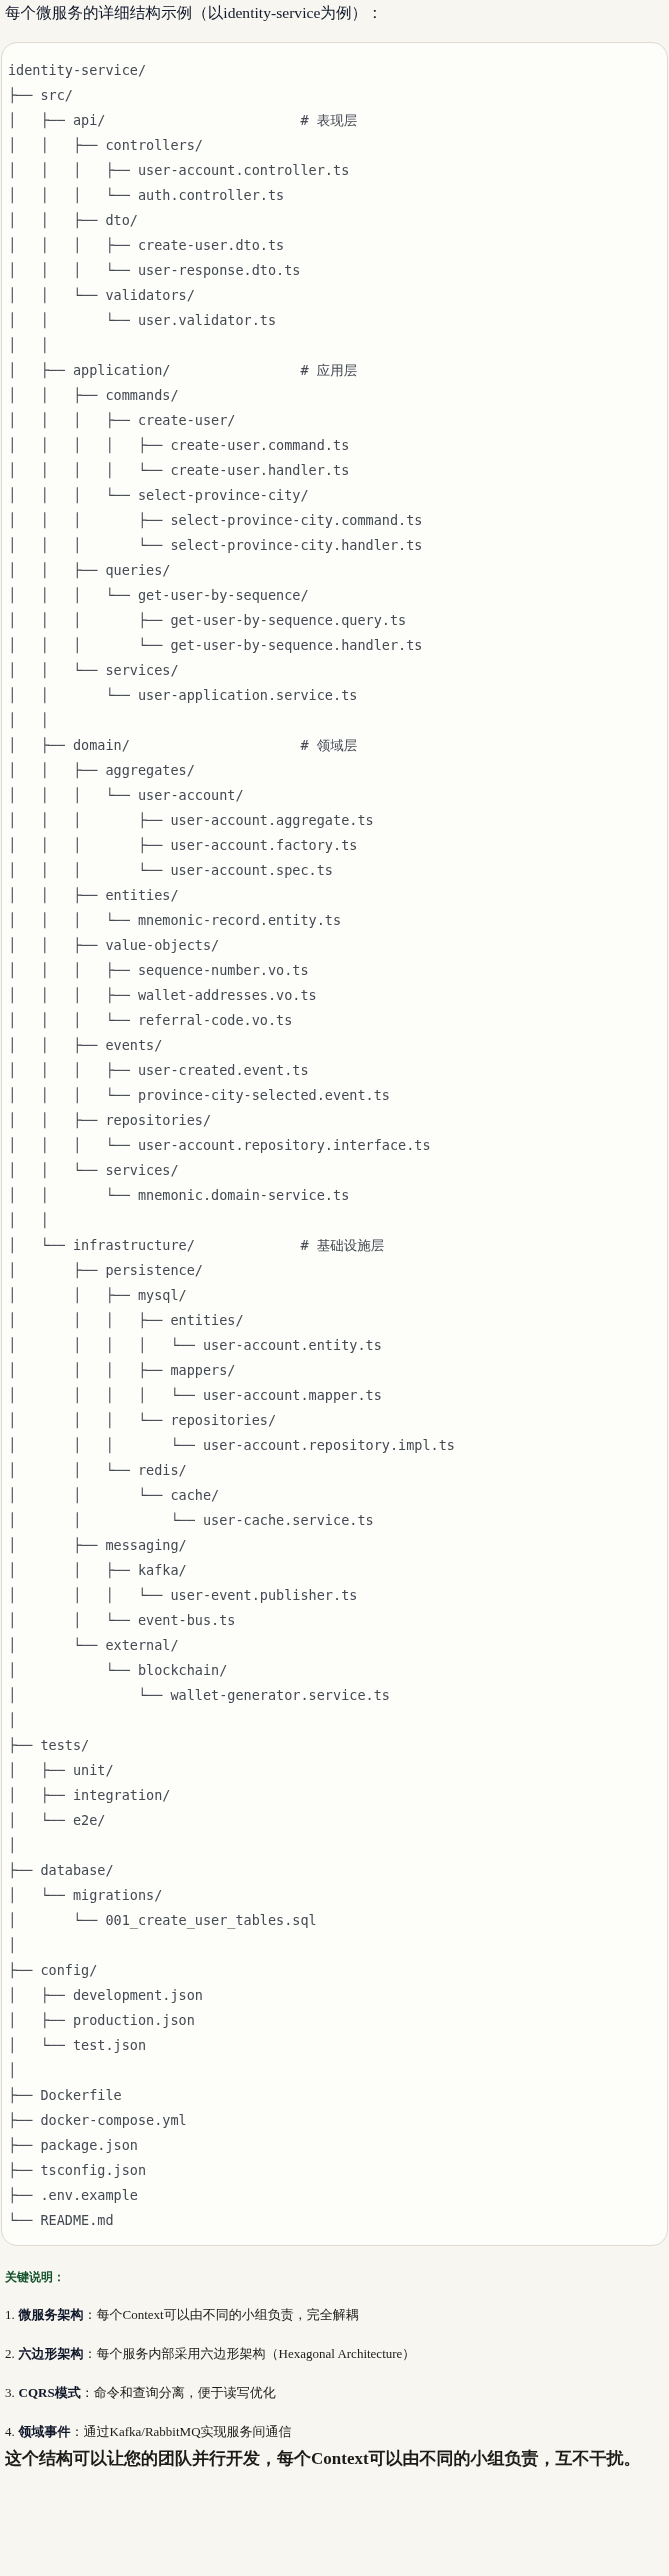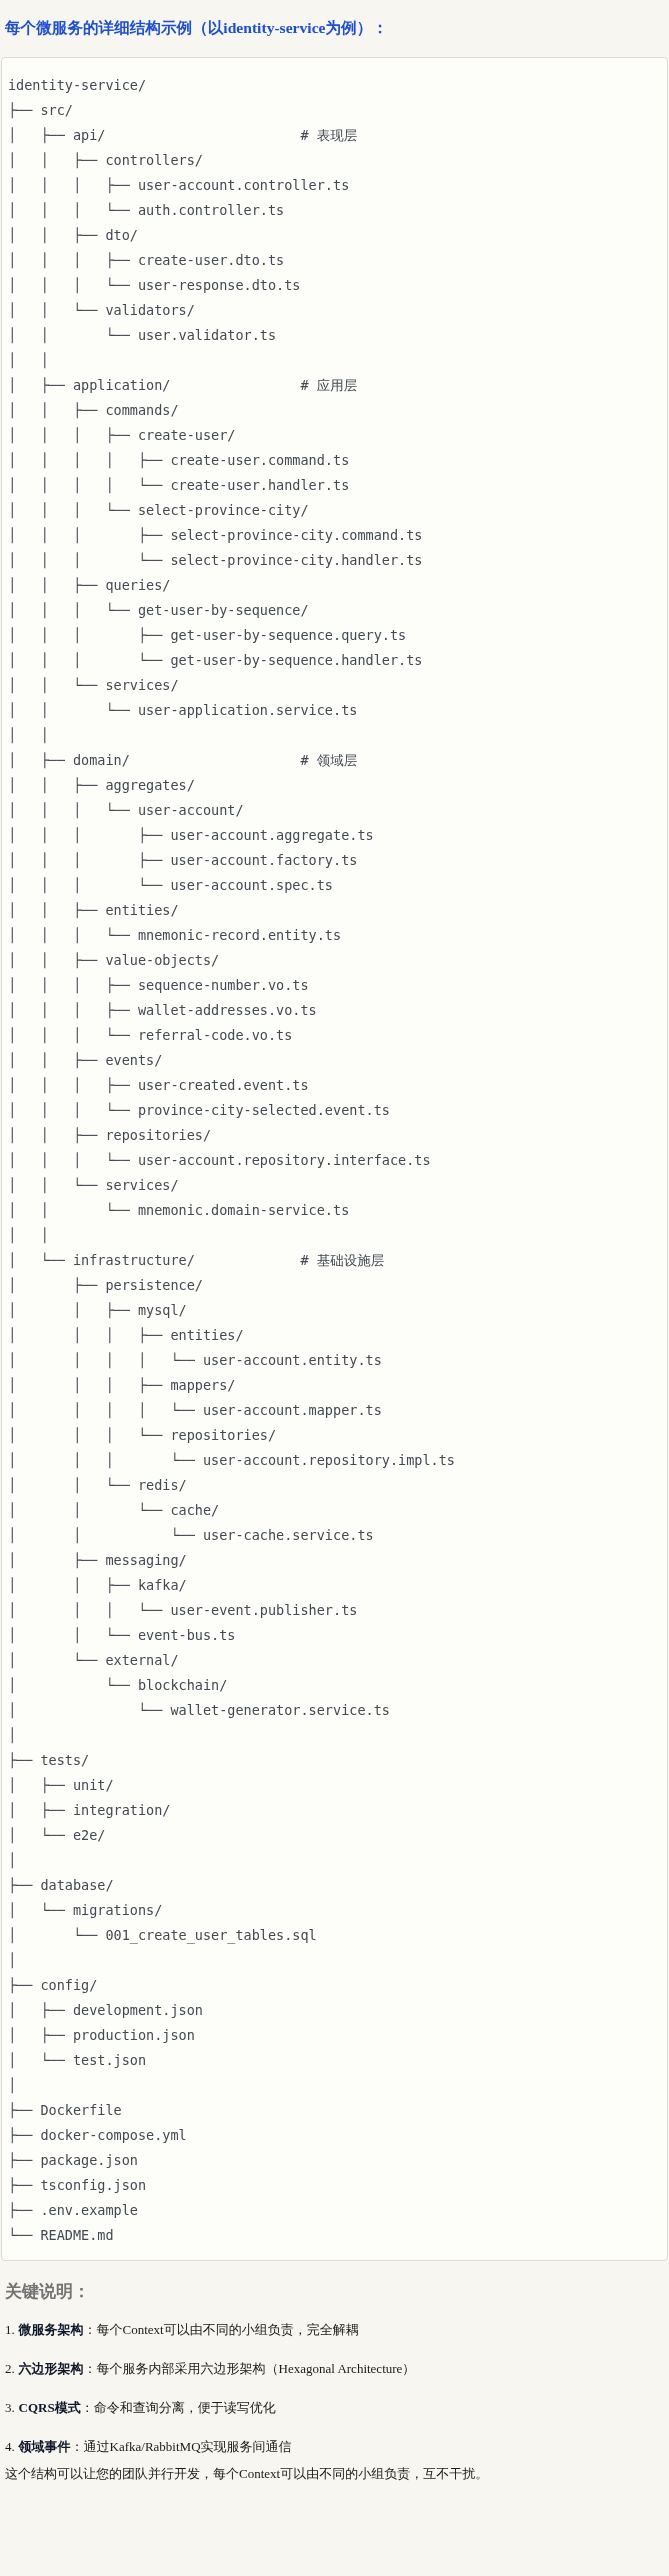--- a/index.html
+++ b/index.html
@@ -8,73 +8,74 @@
     min-height: 2576px;
     background: #f8f6f0;
     font-family: "Liberation Serif", serif;
     color: #1b1b19;
     box-sizing: border-box;
   }
   .page { padding: 0; }
 
   .doc-title {
     font-family: "Liberation Serif", serif;
-    font-weight: 700;
+    font-weight: 400;
     font-size: 15.6px;
     line-height: 22.5px;
-    color: #1d4ed8;
+    color: #0f172a;
     margin: 0;
-    padding: 17px 5px 0 5px;
+    padding: 2px 5px 0 5px;
   }
 
   .code-block {
     margin: 17px 0.6px 0 0.6px;
     background: #fdfdfa;
     border: 0.6px solid #dcdad2;
-    border-radius: 4px;
+    border-radius: 16px;
     padding: 15.6px 5px 12px 6.3px;
     overflow: hidden;
   }
   .code-block pre {
     margin: 0;
     font-family: "DejaVu Sans Mono", monospace;
     font-size: 13.5px;
     line-height: 25px;
     color: #434952;
     white-space: pre;
   }
 
   .notes-heading {
     font-weight: 700;
-    font-size: 17px;
+    font-size: 12px;
     line-height: 20px;
-    color: #737373;
+    color: #14532d;
     margin: 21px 0 0 0;
     padding: 0 5px;
   }
 
   .notes-list {
     margin: 17.5px 0 0 0;
     padding: 0 5px;
     list-style: none;
   }
   .note-item {
     font-size: 13px;
     line-height: 19px;
     margin: 0 0 20px 0;
   }
   .note-item:last-child { margin-bottom: 0; }
   .note-num { margin-right: 3.8px; }
   .note-label { font-weight: 700; color: #0f172a; }
 
   .closing-paragraph {
-    font-size: 13px;
+    font-size: 17px;
     line-height: 19px;
     margin: 8.8px 0 0 0;
     padding: 0 5px 12.5px 5px;
+    font-weight: bold;
   }
 </style>
 </head>
 <body>
 
 <div class="page">
 
   <h2 class="doc-title">每个微服务的详细结构示例（以identity-service为例）：</h2>
 
   <div class="code-block">

